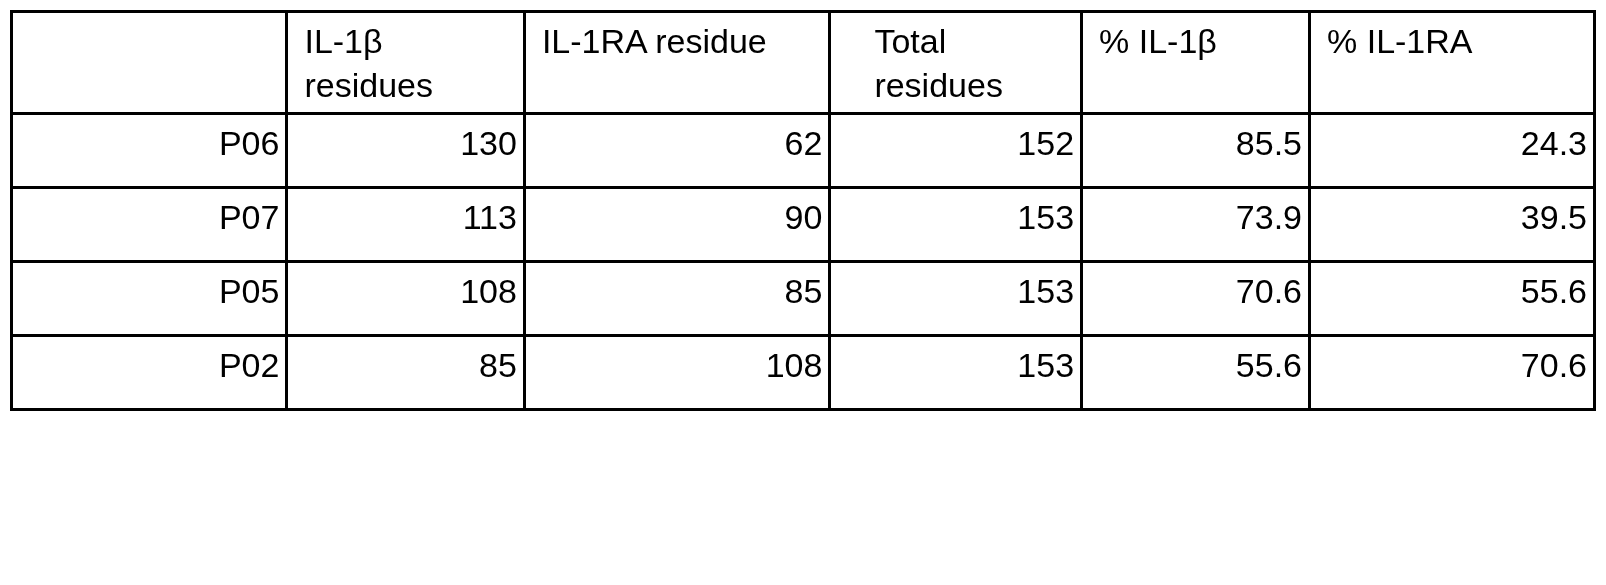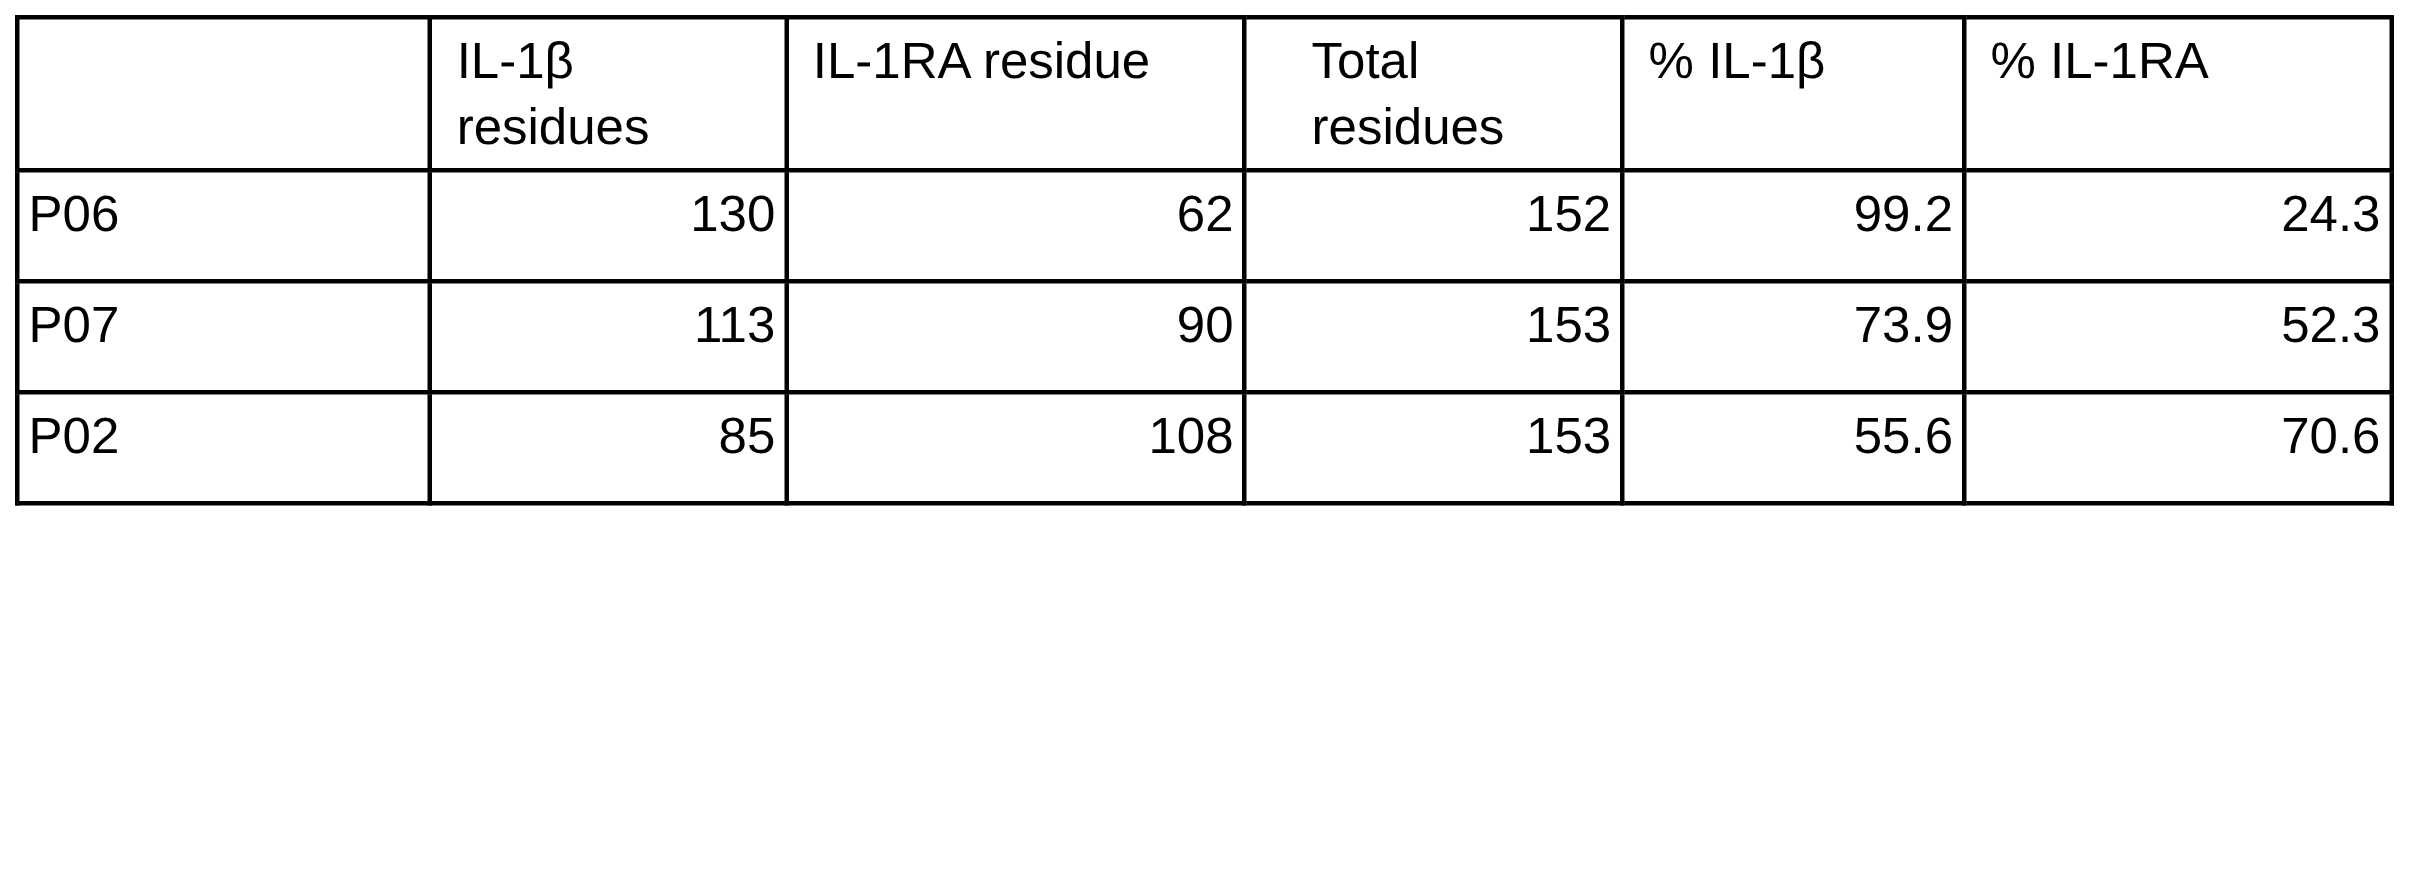--- a/index.html
+++ b/index.html
@@ -37,21 +37,21 @@
   table.data-table th {
     height: 102px;
     text-align: left;
     padding: 7px 6px 0 16px;
   }
   table.data-table td {
     height: 74px;
     padding: 7px 6px 0 6px;
   }
   td.row-head {
-    text-align: left;
+    text-align: right;
     padding-left: 16px;
   }
   td.num {
     text-align: right;
   }
   
   .hdr-wrap-narrow { display: inline-block; max-width: 172px; }
   .hdr-wrap-total  { display: inline-block; max-width: 160px; margin-left: 27px; }
   
   col.c0 { width: 17.4%; }
@@ -82,33 +82,41 @@
         <th><span class="hdr-wrap-total">Total residues</span></th>
         <th><span>% IL-1β</span></th>
         <th><span>% IL-1RA</span></th>
       </tr>
 
       <tr>
         <td class="row-head">P06</td>
         <td class="num">130</td>
         <td class="num">62</td>
         <td class="num">152</td>
-        <td class="num">99.2</td>
+        <td class="num">85.5</td>
         <td class="num">24.3</td>
       </tr>
 
       <tr>
         <td class="row-head">P07</td>
         <td class="num">113</td>
         <td class="num">90</td>
         <td class="num">153</td>
         <td class="num">73.9</td>
-        <td class="num">52.3</td>
+        <td class="num">39.5</td>
       </tr>
 
+      <tr>
+        <td class="row-head">P05</td>
+        <td class="num">108</td>
+        <td class="num">85</td>
+        <td class="num">153</td>
+        <td class="num">70.6</td>
+        <td class="num">55.6</td>
+      </tr>
 
 
 
       <tr>
         <td class="row-head">P02</td>
         <td class="num">85</td>
         <td class="num">108</td>
         <td class="num">153</td>
         <td class="num">55.6</td>
         <td class="num">70.6</td>

